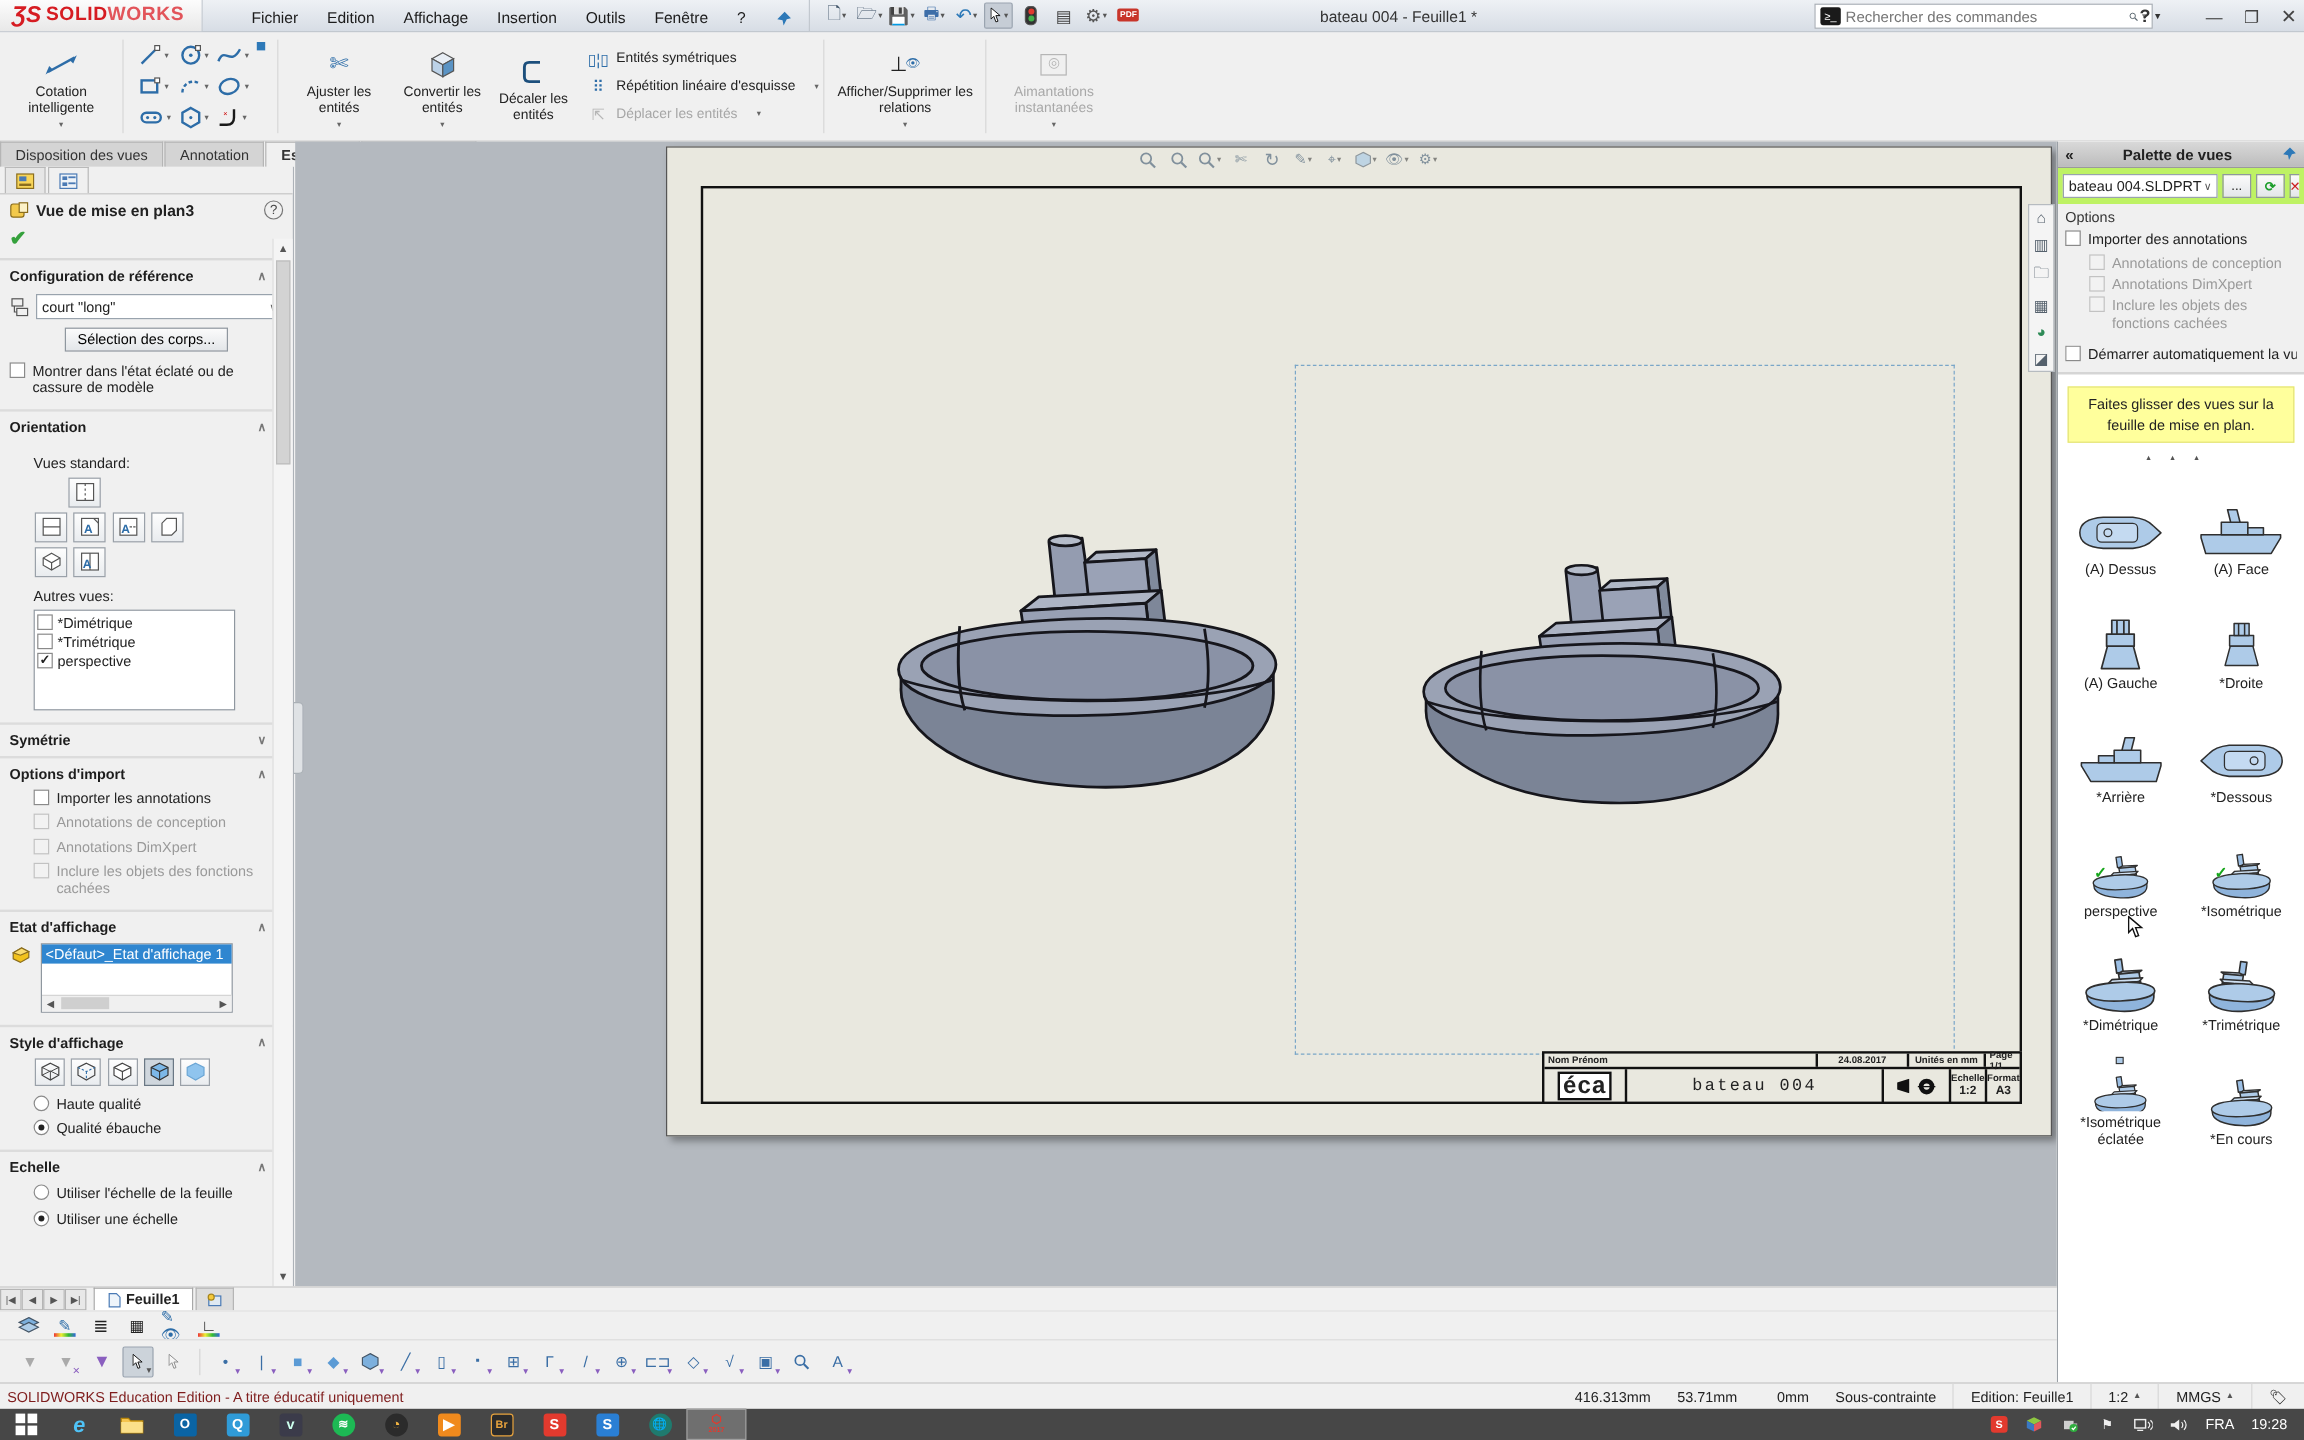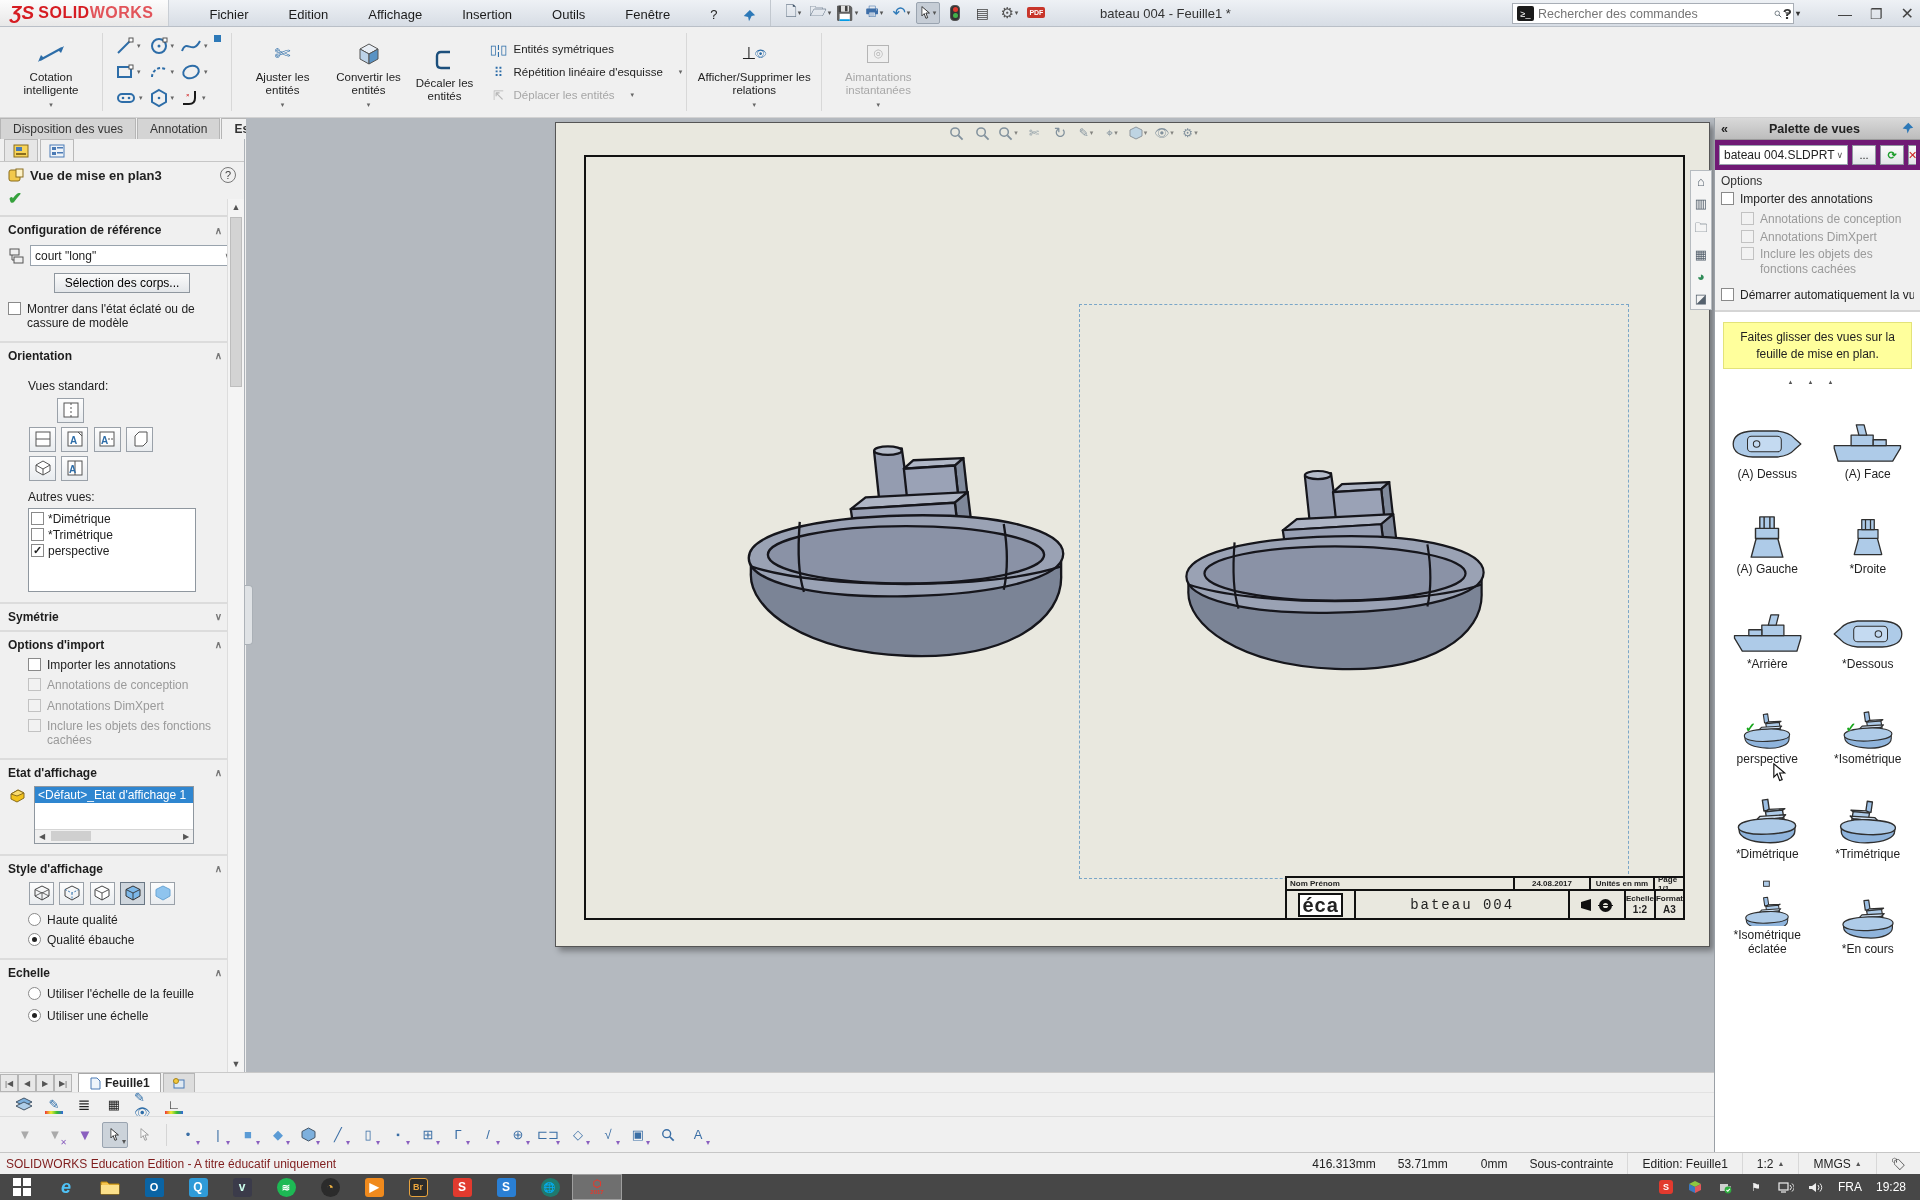--- a/index.html
+++ b/index.html
@@ -4,21 +4,21 @@
 <style>
   *{margin:0;padding:0;box-sizing:border-box}
   body{width:1920px;height:1200px;overflow:hidden;font-family:"Liberation Sans",sans-serif;font-size:12px;color:#222;background:#f0f0f0;position:relative}
   .abs{position:absolute}
   
   #titlebar{position:absolute;left:0;top:0;width:1920px;height:27px;background:linear-gradient(#eef1f5,#d7dde5);border-bottom:1px solid #b9bfc7;display:flex;align-items:flex-end}
   #logo{display:flex;align-items:baseline;padding:0 14px 0 10px;background:linear-gradient(#fdfdfd,#e8e8e8);height:27px;align-items:center;border-right:1px solid #c9ced4}
   #logo .dslogo{color:#d61c22;font-weight:bold;font-style:italic;font-size:19px;margin-right:4px}
   #logo .sw1{color:#d61c22;font-weight:bold;font-size:16px;letter-spacing:.5px}
   #logo .sw2{color:#e2545a;font-weight:bold;font-size:16px;letter-spacing:.5px}
-  #menus{display:flex;gap:18px;margin-left:30px}
+  #menus{display:flex;gap:2px;margin-left:30px}
   #menus .menu{padding:4px 11px;font-size:13px;color:#1c1c1c;cursor:default}
   .pinicon{margin:0 14px;display:inline-block}
   #qat{display:flex;align-items:center;gap:3px;border-left:1px solid #c2c8cf;padding-left:10px;height:27px}
   .qbtn{width:24px;height:22px;display:flex;align-items:center;justify-content:center;font-size:14px;color:#3d5166;position:relative}
   .qbtn .dd{font-size:7px;color:#555;margin-left:1px}
   .qbtn.pressed{background:#c6cdd6;border:1px solid #9aa4b0;border-radius:2px}
   .tl{width:10px;height:16px;border:1px solid #555;border-radius:4px;background:#333;display:flex;flex-direction:column;align-items:center;justify-content:space-evenly}
   .tl i{width:5px;height:5px;border-radius:50%;display:block}
   #doc-title{position:absolute;left:1100px;top:0;height:27px;display:flex;align-items:center;font-size:13px;color:#333}
   #searchbox{position:absolute;left:1512px;top:3px;width:282px;height:21px;background:#fff;border:1px solid #a8aeb6;display:flex;align-items:center}
@@ -106,21 +106,21 @@
   #tb-r1 .c{border-right:2px solid #111;font-size:8px;font-weight:bold;display:flex;align-items:center;padding:0 3px}
   #tb-r2{display:flex;flex:1}
   #tb-r2 .c{border-right:2px solid #111;display:flex;align-items:center;justify-content:center}
   .ecalogo{font-weight:bold;font-size:20px;letter-spacing:1px;background:#fff;border:2px solid #111;padding:0 2px;line-height:20px;margin:2px}
   .tb-title{font-size:14px;letter-spacing:2px;font-family:"Liberation Mono",monospace}
   .tb-small{display:flex;flex-direction:column;align-items:center;justify-content:center;font-size:8px;font-weight:bold;line-height:1.2}
   .tb-small .v{font-size:10px}
   
   #tp-header{height:22px;background:linear-gradient(#d9d9d9,#bcbcbc);border-bottom:1px solid #9a9a9a;display:flex;align-items:center;padding:0 6px;font-weight:bold;font-size:12.5px}
   #tp-header .mid{flex:1;text-align:center}
-  #tp-combo-row{display:flex;align-items:flex-start;gap:4px;padding:5px 4px;background:#701a75}
+  #tp-combo-row{display:flex;align-items:flex-start;gap:4px;padding:5px 4px;background:#bef264}
   #tp-combo-row .combo{flex:1;height:20px}
   .tp-sq{width:24px;height:20px;border:1px solid #8f979f;background:linear-gradient(#fbfbfb,#e3e6e9);display:flex;align-items:center;justify-content:center;font-size:11px}
   .tp-options{padding:2px 6px 8px 6px;background:#f0f0f0;border-bottom:2px solid #d5d5d5;font-size:12px}
   .tp-options .grplabel{color:#333;margin:2px 0 4px 0}
   .tp-hint{margin:10px 8px;background:#ffff9c;border:1px solid #e3e37a;padding:6px 10px;text-align:center;font-size:12px;line-height:1.35}
   .tp-dots{text-align:center;font-size:6px;color:#555;letter-spacing:14px;margin-top:2px}
   #tp-views{display:grid;grid-template-columns:1fr 1fr;padding:4px 2px}
   .pv-cell{display:flex;flex-direction:column;align-items:center;justify-content:flex-end;height:95px;padding-bottom:2px;position:relative}
   .pv-label{font-size:12px;color:#222;text-align:center;line-height:1.15;margin-top:3px}
   .badge{position:absolute;left:28px;bottom:34px;font-size:13px;font-weight:bold;color:#18a61c;text-shadow:0 0 2px #fff}

